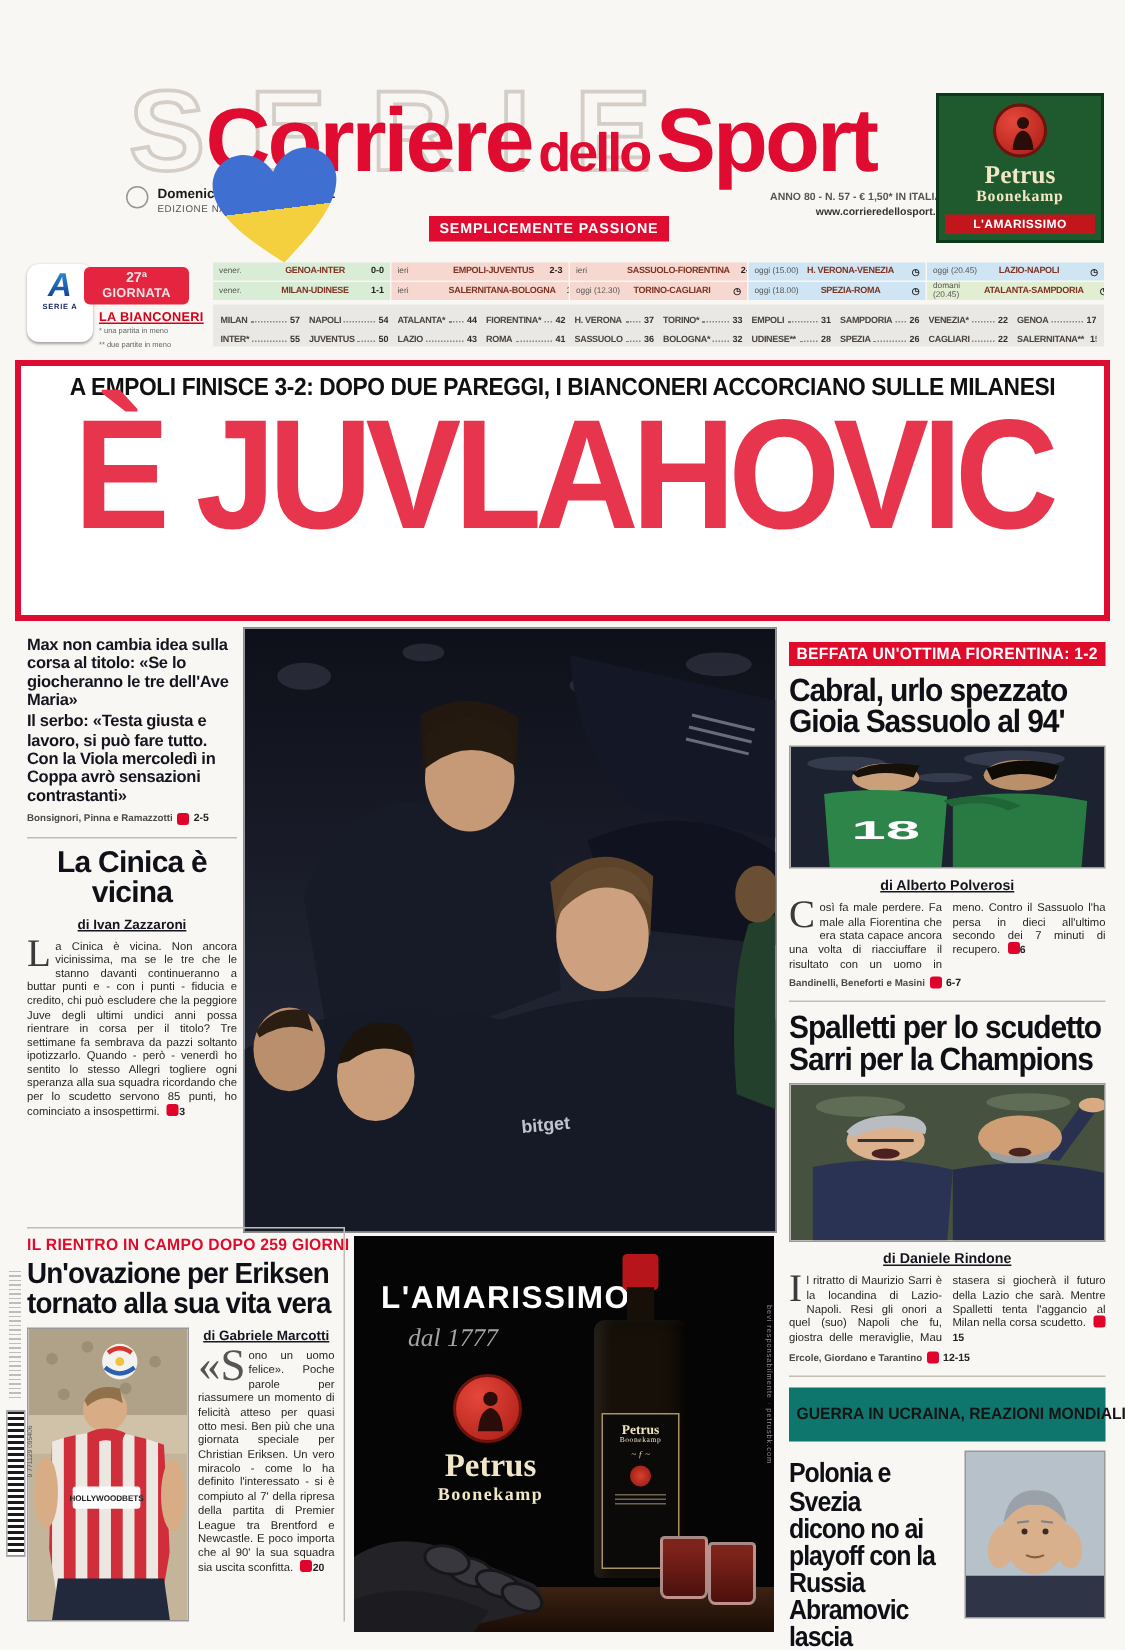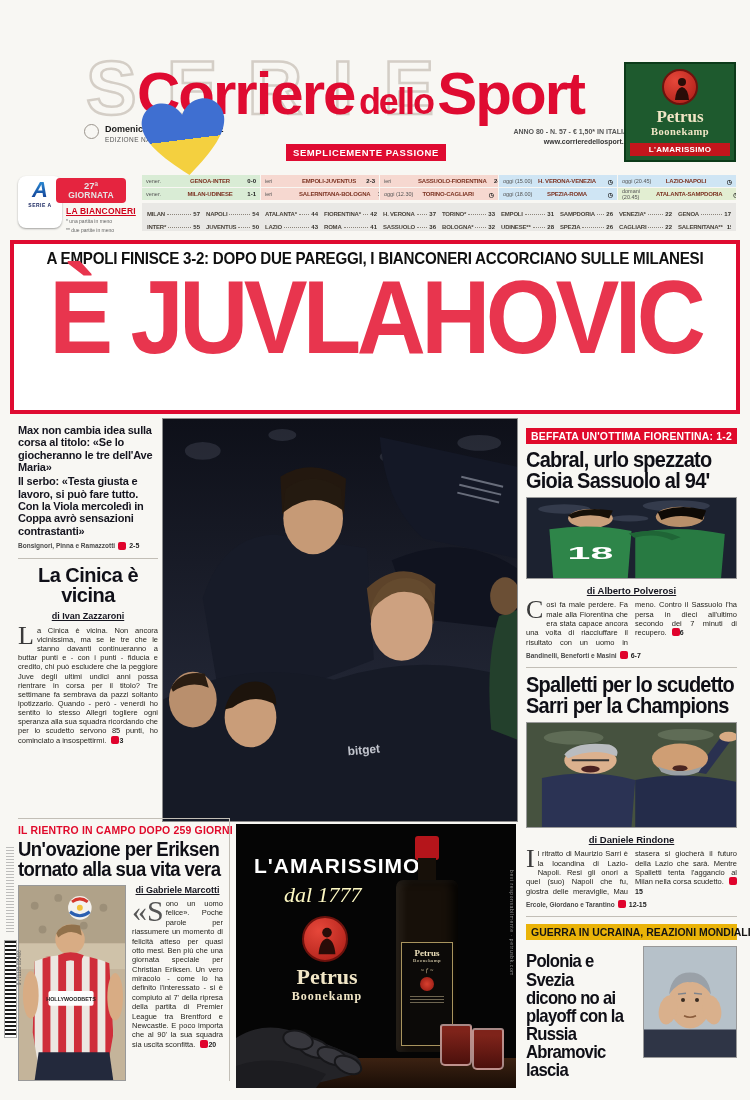--- a/index.html
+++ b/index.html
@@ -83,21 +83,21 @@
   .smallbody{font-size:7.5px;line-height:1.22;color:#26251f;text-align:justify}
   .drop{float:left;font-family:"Liberation Serif",serif;font-size:26px;line-height:20px;padding-right:3px;color:#3a3a3a}
   .endbadge{display:inline-block;width:8px;height:8px;background:#e0032c;border-radius:2px;vertical-align:-1px;margin-left:3px}
   .endnum{font-weight:800;font-size:7px;color:#222}
 
   .photo{position:absolute;top:418px;left:162px;width:356px;height:404px;z-index:2;border:1px solid #8c8c8c}
   .photo svg{display:block;width:100%;height:100%}
 
   .rightcol{position:absolute;top:428px;left:526px;width:211px;z-index:2}
   .rlabel{background:#e00a2b;color:#fff;font-weight:800;font-size:11px;padding:2px 5px;letter-spacing:.2px;white-space:nowrap}
-  .ylabel{background:#eab308;color:#141414;font-weight:800;font-size:11px;padding:2px 5px;white-space:nowrap}
+  .ylabel{background:#0f766e;color:#141414;font-weight:800;font-size:11px;padding:12px 5px;white-space:nowrap}
   .rtitle{font-weight:800;font-size:21.5px;line-height:.98;color:#0f0f16;letter-spacing:-.8px;margin:6px 0 5px;transform:scaleX(.93);transform-origin:0 50%;width:107%}
   .rrow{display:flex;gap:5px}
   .rdeck{font-weight:700;font-size:11px;line-height:1.14;color:#15151f;width:94px;flex:0 0 auto;letter-spacing:-.2px}
   .rphoto{flex:1;border:1px solid #999;overflow:hidden}
   .rphoto svg{display:block;width:100%;height:100%}
   .rby{font-weight:800;font-size:9.5px;color:#15151f;text-align:center;margin:6px 0 4px;text-decoration:underline}
   .rbody{font-size:7.5px;line-height:1.25;color:#26251f;text-align:justify;column-count:2;column-gap:7px}
   .rcredit{font-size:6.5px;font-weight:700;color:#4a4a4a;margin-top:4px;display:flex;align-items:center;gap:3px}
   .rdiv{border-top:1px solid #c2beb6;margin:8px 0 7px}
 
@@ -109,22 +109,22 @@
   .ephoto{width:108px;height:196px;flex:0 0 auto;border:1px solid #999;overflow:hidden}
   .ephoto svg{display:block;width:100%;height:100%}
   .ecol{flex:1}
   .eby{font-weight:800;font-size:9px;color:#15151f;text-decoration:underline;text-align:center;margin-bottom:4px}
   .ebody{font-size:7.5px;line-height:1.25;color:#26251f;text-align:justify}
   .edrop{float:left;font-family:"Liberation Serif",serif;font-size:30px;line-height:24px;padding-right:2px;color:#555}
 
   
   .ad{position:absolute;top:824px;left:236px;width:280px;height:264px;background:#050505;z-index:2;overflow:hidden}
   .adhead{position:absolute;top:30px;left:18px;color:#fff;font-weight:800;font-size:21px;letter-spacing:1px}
-  .adsub{position:absolute;top:58px;left:48px;color:#fef9c3;font-family:"Liberation Serif",serif;
-         font-style:italic;font-size:22px}
+  .adsub{position:absolute;top:58px;left:36px;color:#a3a3a3;font-family:"Liberation Serif",serif;
+         font-style:italic;font-size:17px}
   .adlogo{position:absolute;top:92px;left:66px;width:46px;height:46px;border-radius:50%;
           border:2px solid #6d120d;background:radial-gradient(circle at 35% 30%,#e6473a,#a91c15)}
   .adlogo svg{position:absolute;left:11px;top:7px}
   .adbrand{position:absolute;top:142px;left:26px;width:130px;text-align:center;
            color:#f1e6c6;font-family:"Liberation Serif",serif;font-weight:700;font-size:22px;line-height:1}
   .adbrand2{position:absolute;top:165px;left:26px;width:130px;text-align:center;
             color:#f1e6c6;font-family:"Liberation Serif",serif;font-weight:700;font-size:12px;letter-spacing:1px}
   .shelf{position:absolute;bottom:0;left:0;right:0;height:30px;background:linear-gradient(#3c2212,#190d06)}
   .bottle{position:absolute;top:12px;right:58px;width:62px;height:216px}
   .cap{position:absolute;top:0;left:19px;width:24px;height:24px;background:#b5151b;border-radius:3px}

